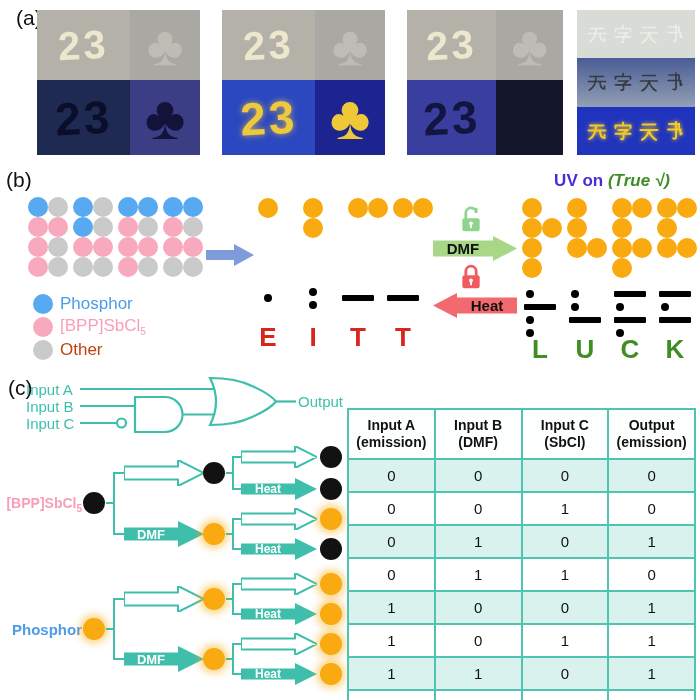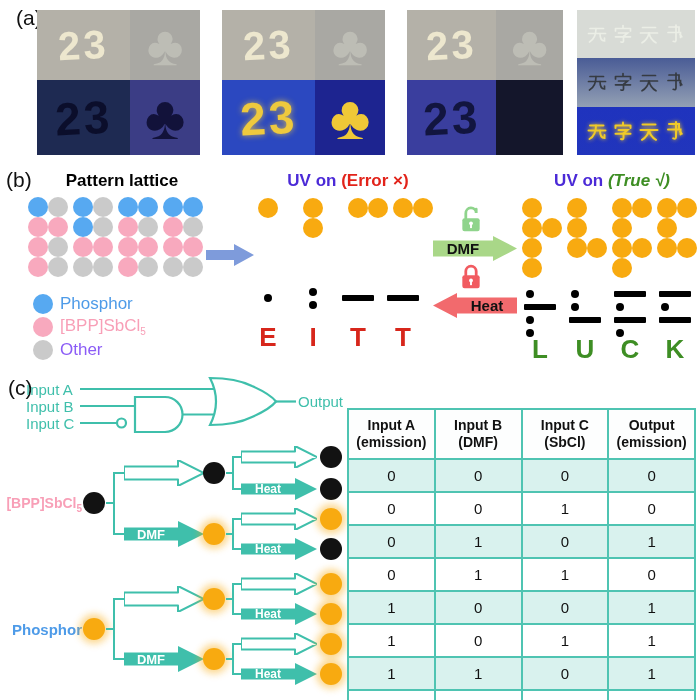--- a/index.html
+++ b/index.html
@@ -40,24 +40,20 @@
 </style>
 </head>
 <body>
 
 <div id="fig">
 
   <div class="plabel" style="left:16px;top:6px;">(a)</div>
   <div class="plabel" style="left:6px;top:168px;">(b)</div>
   <div class="plabel" style="left:8px;top:376px;">(c)</div>
 
-  <div class="bigtitle">Pattern lattice</div>
-  <div class="uvtitle" style="left:253px;">
-    <span class="uv-pre">UV on </span><span class="uv-err">(Error ×)</span>
-  </div>
   <div class="uvtitle" style="left:517px;">
     <span class="uv-pre">UV on </span><span class="uv-true">(True √)</span>
   </div>
 
   <div class="letter err" style="left:252px;">E</div>
   <div class="letter err" style="left:297px;">I</div>
   <div class="letter err" style="left:342px;">T</div>
   <div class="letter err" style="left:387px;">T</div>
   <div class="letter tru" style="left:524px;">L</div>
   <div class="letter tru" style="left:569px;">U</div>
@@ -277,21 +273,21 @@
     <div class="legend-row" style="position: absolute; top: 292px;">
       <span class="legend-swatch" style="background: rgb(87, 169, 241);"></span>
       <span class="legend-text" style="color: rgb(78, 155, 232);">Phosphor</span>
     </div>
     <div class="legend-row" style="position: absolute; top: 315px;">
       <span class="legend-swatch" style="background: rgb(248, 169, 190);"></span>
       <span class="legend-text" style="color: rgb(248, 159, 183);">[BPP]SbCl<sub>5</sub></span>
     </div>
     <div class="legend-row" style="position: absolute; top: 338px;">
       <span class="legend-swatch" style="background: rgb(202, 202, 202);"></span>
-      <span class="legend-text" style="color: #8b5cf6;">Other</span>
+      <span class="legend-text" style="color: #c2410c;">Other</span>
     </div>
     <svg width="48" height="22" viewBox="0 0 48 22" style="position: absolute; left: 206px; top: 244px;">
       <polygon points="0,6 28,6 28,0 48,11 28,22 28,16 0,16" fill="#7E9BDB"></polygon>
     </svg>
     <svg width="84" height="25" viewBox="0 0 84 25" style="position: absolute; left: 433px; top: 236px;">
       <polygon points="0,4.5 60,4.5 60,0 84,12.5 60,25 60,20.5 0,20.5" fill="#A9D788"></polygon>
       <text x="30" y="17.9" text-anchor="middle" fill="#111" font-size="15" font-weight="700" font-family="&quot;Liberation Sans&quot;,&quot;DejaVu Sans&quot;,sans-serif">DMF</text>
     </svg>
     <svg width="84" height="25" viewBox="0 0 84 25" style="position: absolute; left: 433px; top: 293px;">
       <polygon points="84,4.5 24,4.5 24,0 0,12.5 24,25 24,20.5 84,20.5" fill="#F26A6D"></polygon>

